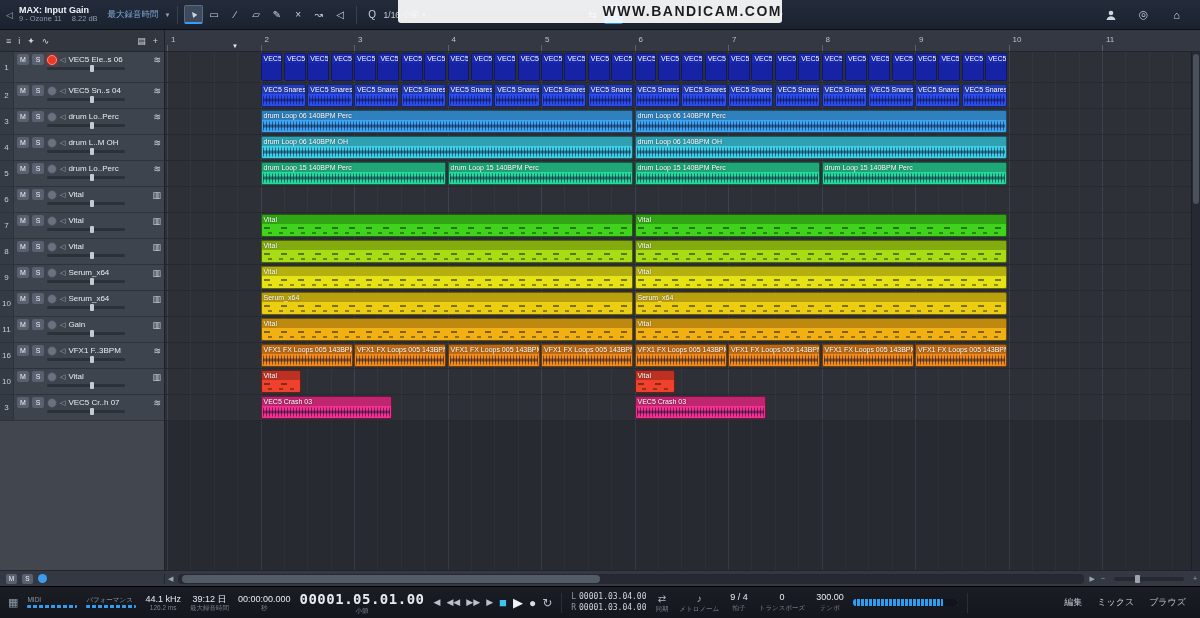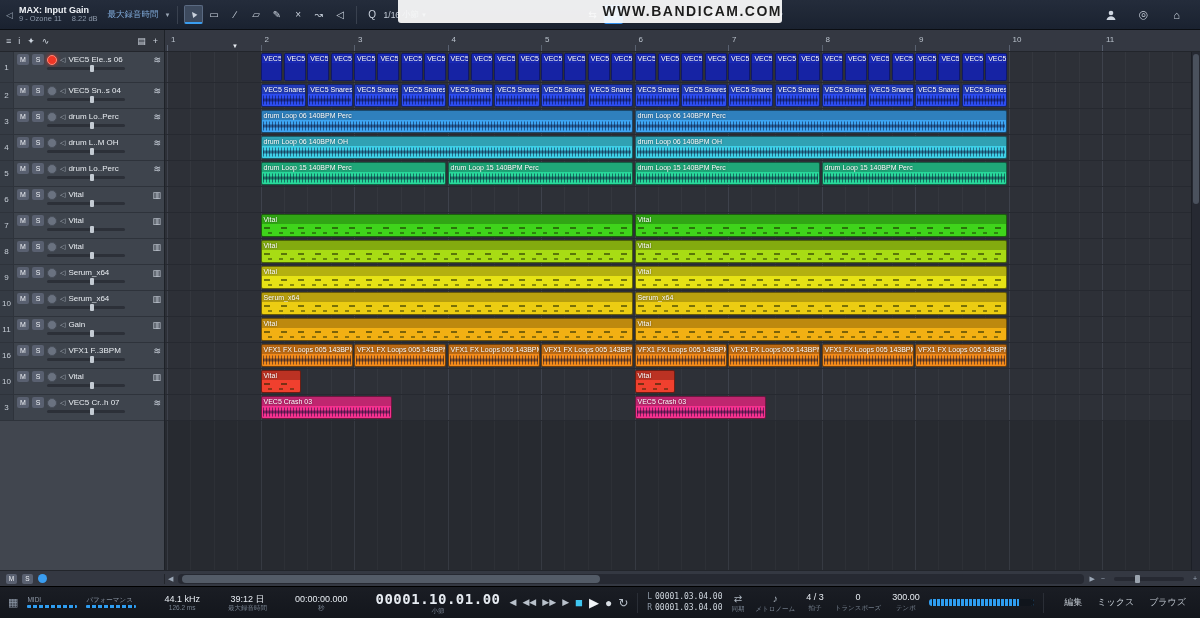--- a/index.html
+++ b/index.html
@@ -97,21 +97,21 @@
   .zoomer{width:70px;height:4px;background:#262932;border-radius:2px;margin:0 6px;position:relative;}
   .zoomer i{position:absolute;left:30%;top:-2px;width:5px;height:8px;background:#9aa3ae;border-radius:1px;}
   
   .transport{height:32px;background:linear-gradient(#1a1d24,#13161c);border-top:1px solid #000;
              display:flex;align-items:center;gap:9px;padding:0 8px;}
   .tp-ico{font-size:11px;color:#8e99a8;}
   .tmeter{text-align:left;line-height:1;}
   .tmeter .l{font-size:6.5px;color:#8e99a8;margin-bottom:2px;}
   .tmeter .bar{width:50px;height:3px;border-radius:1px;
       background:repeating-linear-gradient(90deg,#2f9df0 0 4px,#0e1116 4px 6px);}
-  .tcell{text-align:center;line-height:1.15;margin-left:19px;}
+  .tcell{text-align:center;line-height:1.15;}
   .tcell .v{font-size:9px;color:#e6ebf1;white-space:nowrap;}
   .tcell .l{font-size:6.5px;color:#76818f;white-space:nowrap;}
   .maintime .v{font-size:14px;font-weight:bold;font-family:"DejaVu Sans Mono",monospace;letter-spacing:.5px;}
   .tbtns{display:flex;align-items:center;gap:6px;}
   .tpb{font-size:9px;color:#b9c1cb;line-height:1;}
   .tpb.stop{color:#3fc6f0;font-size:13px;}
   .tpb.play{color:#f2f5f8;font-size:13px;}
   .tpb.rec{color:#d8dde3;font-size:12px;}
   .tpb.loop{font-size:12px;}
   .divider{width:1px;height:20px;background:#2a2e36;}
@@ -913,21 +913,21 @@
     </div>
     <div class="tcell">
       <div class="v">39:12 日</div>
       <div class="l">最大録音時間</div>
     </div>
     <div class="tcell">
       <div class="v">00:00:00.000</div>
       <div class="l">秒</div>
     </div>
     <div class="tcell maintime">
-      <div class="v">00001.10.01.00</div>
+      <div class="v">00001.05.01.00</div>
       <div class="l">小節</div>
     </div>
     <div class="tbtns">
         <span class="tpb ">◀</span>
         <span class="tpb ">◀◀</span>
         <span class="tpb ">▶▶</span>
         <span class="tpb ">▶</span>
         <span class="tpb stop">■</span>
         <span class="tpb play">▶</span>
         <span class="tpb rec">●</span>
@@ -941,21 +941,21 @@
     <div style="display:flex;gap:11px;align-items:center;">
         <div class="tfield">
           <div class="i">⇄</div>
           <div class="l">同期</div>
         </div>
         <div class="tfield">
           <div class="i">♪</div>
           <div class="l">メトロノーム</div>
         </div>
         <div class="tfield">
-          <div class="v">4 / 3</div>
+          <div class="v">9 / 4</div>
           <div class="l">拍子</div>
         </div>
         <div class="tfield">
           <div class="v">0</div>
           <div class="l">トランスポーズ</div>
         </div>
         <div class="tfield">
           <div class="v">300.00</div>
           <div class="l">テンポ</div>
         </div>

